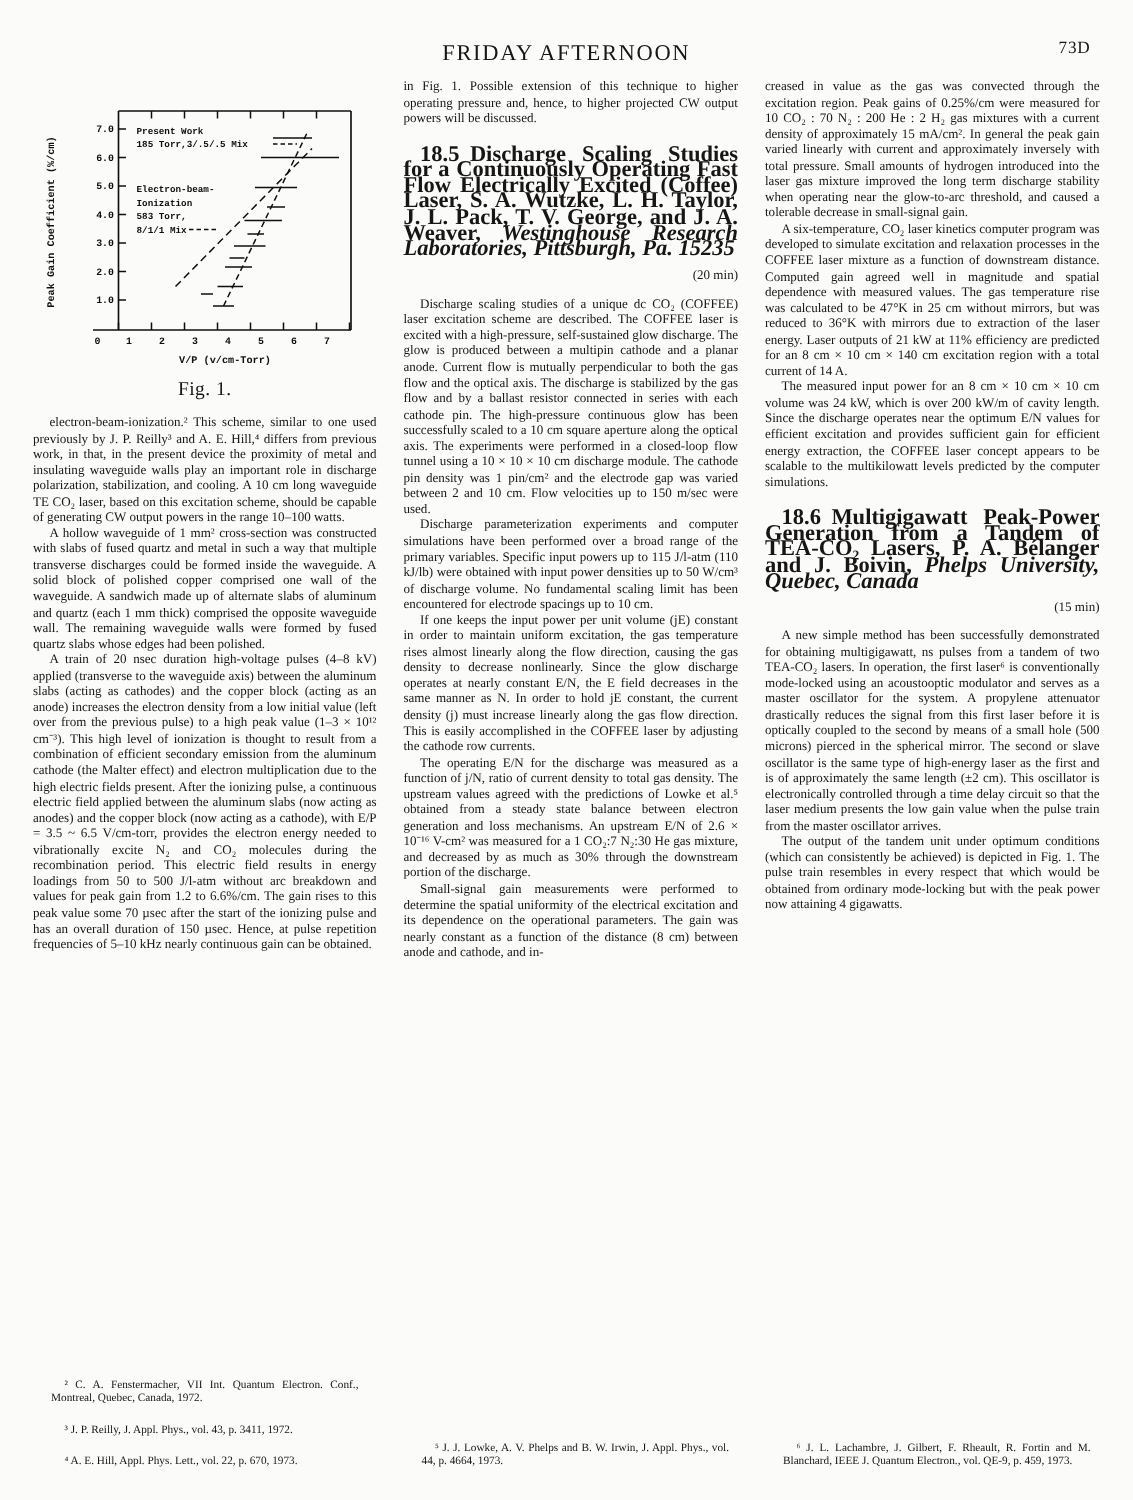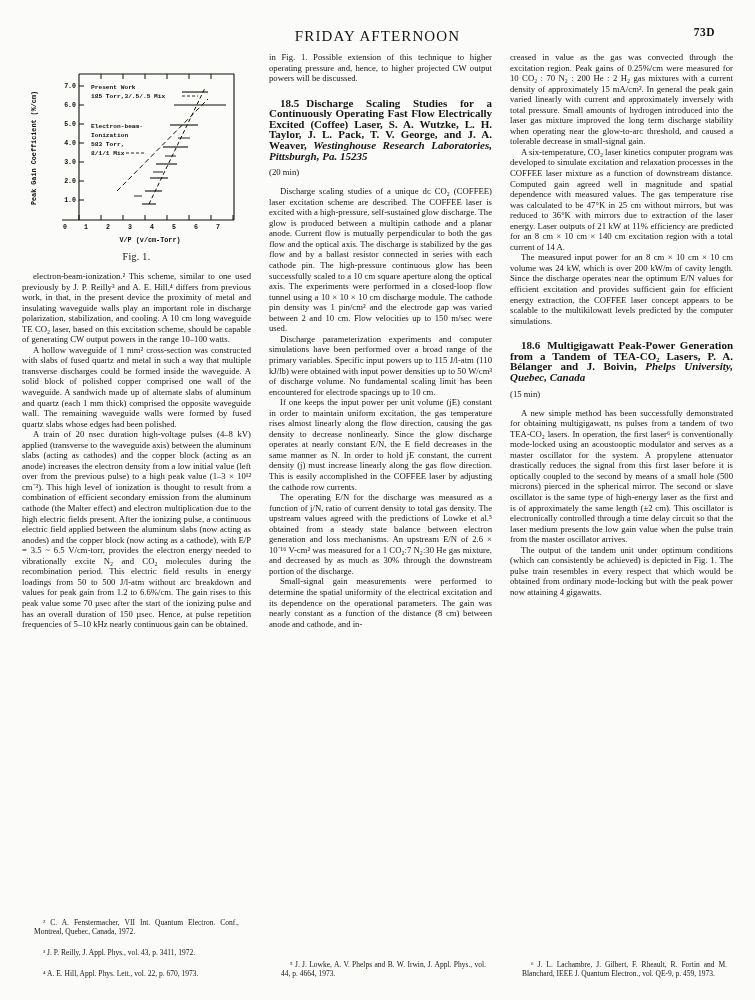--- a/index.html
+++ b/index.html
@@ -20,21 +20,21 @@
   
   .runhead{
     position:relative;height:26px;
     font-size:9.5px;letter-spacing:.6px;
   }
   .runhead .center{
     position:absolute;left:0;right:0;text-align:center;top:2px;
     font-variant:small-caps;letter-spacing:1.1px;font-size:15px;
   }
   .runhead .folio{
-    position:absolute;right:18px;top:0px;font-size:11.5px;font-weight:bold;
+    position:absolute;right:6px;top:0px;font-size:11.5px;font-weight:normal;
     letter-spacing:.5px;
   }
   
   .cols{
     display:flex;gap:18px;
     height:938px;
   }
   .col{width:229px;position:relative;}
   p{
     margin:0;
@@ -44,35 +44,35 @@
     text-indent:11px;
     hyphens:auto;
     -webkit-hyphens:auto;
   }
   p.noind{text-indent:0;}
   
   .figbox{
     width:229px;height:196px;position:relative;margin-bottom:3px;font-weight:bold;
   }
   .figcap{
-    text-align:center;font-size:10px;margin:1px 0 9px 0;letter-spacing:.3px;
+    text-align:center;font-size:13px;margin:1px 0 9px 0;letter-spacing:.3px;
   }
   svg{display:block;}
   .plot-text{font-family:"Liberation Mono", monospace;fill:#15130f;}
   
   .secgap{height:14px;}
   .paper-title{
-    font-size:11px;line-height:10.6px;font-weight:bold;text-align:justify;
+    font-size:15px;line-height:10.6px;font-weight:bold;text-align:justify;
     margin:0;
   }
   .paper-title .num{margin-right:7px;}
   .paper-title .authors{font-weight:bold;}
   .paper-title .affil{font-weight:bold;font-style:italic;}
   .duration{
-    text-align:left;font-size:8.7px;margin:6px 0 9px 0;
+    text-align:right;font-size:8.7px;margin:6px 0 9px 0;
   }
   
   .footnotes{
     position:absolute;bottom:0;left:0;width:229px;
     border-top:0px solid transparent;
     padding-top:4px;
   }
   .fn{
     font-size:7.5px;line-height:9px;text-align:justify;text-indent:9px;margin:12px;
   }

